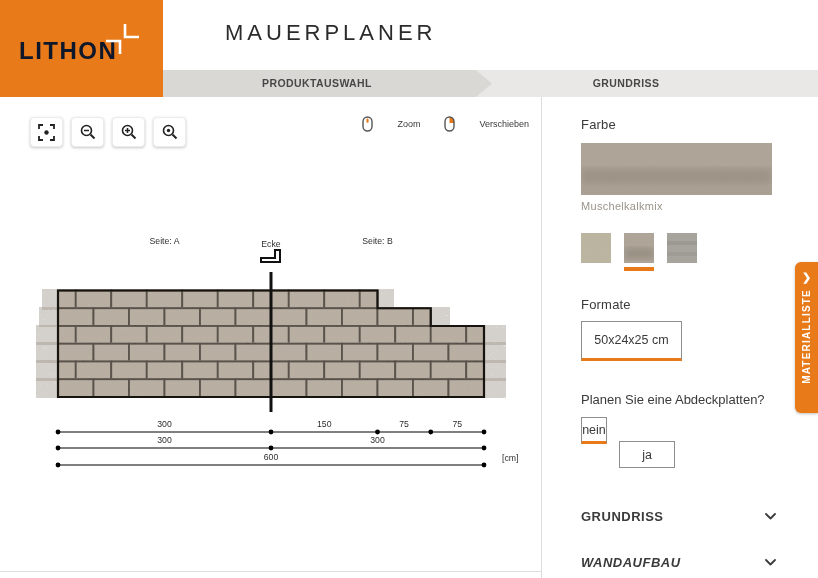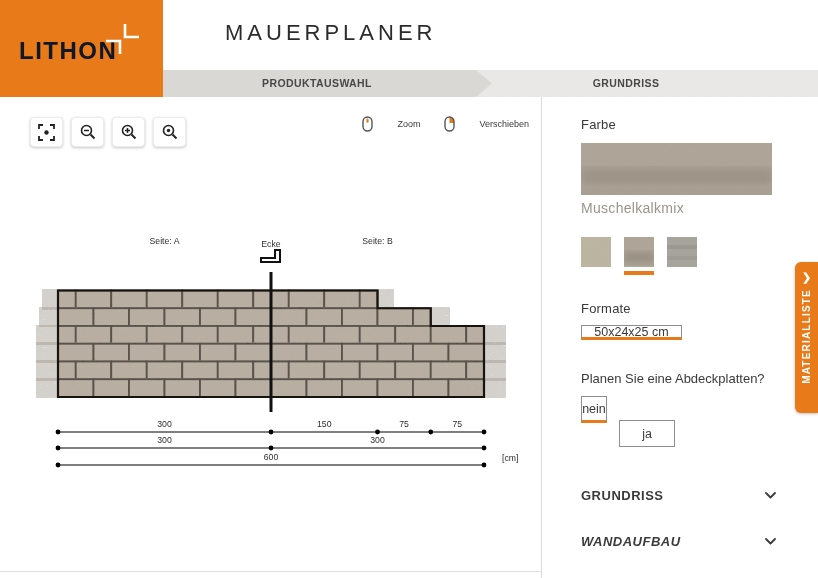--- a/index.html
+++ b/index.html
@@ -26,27 +26,27 @@
   .toolbar{position:absolute;left:30px;top:20px;display:flex;gap:8px;z-index:3;}
   .tbtn{width:31px;height:28px;background:#fff;border:1px solid #ececec;border-radius:4px;
     box-shadow:0 1px 3px rgba(0,0,0,.22);display:flex;align-items:center;justify-content:center;cursor:pointer;}
   .legend{position:absolute;right:12px;top:19px;display:flex;align-items:center;gap:24px;z-index:3;}
   .legend .lbl{font-size:9px;color:#3a3a3a;}
   .legend .mouse{display:block;}
   
   .sidebar{position:absolute;left:542px;top:97px;right:0;bottom:0;background:#fff;padding:20px 42px 0 39px;box-sizing:border-box;}
   .sb-h{font-size:13px;color:#3a3a3a;letter-spacing:.2px;}
   .texture{margin-top:11px;width:191px;height:52px;display:block;}
-  .tex-name{margin-top:5px;font-size:14px;color:#9a948b;letter-spacing:.3px;}
+  .tex-name{margin-top:5px;font-size:11px;color:#9a948b;letter-spacing:.3px;}
   .swatches{margin-top:21px;display:flex;gap:13px;}
   .swatch{width:30px;height:30px;cursor:pointer;display:block;}
   .swatch-wrap{height:34px;}
   .swatch-wrap.sel{border-bottom:4px solid #e87a19;}
   .formate-h{margin-top:26px;}
-  .format-btn{margin-top:9px;width:101px;height:15px;box-sizing:border-box;border:1px solid #8e8e8e;
+  .format-btn{margin-top:9px;width:101px;height:40px;box-sizing:border-box;border:1px solid #8e8e8e;
     border-bottom:3px solid #e87a19;background:#fff;display:flex;align-items:center;justify-content:center;
     font-size:12.5px;color:#3a3a3a;cursor:pointer;}
   .question{margin-top:31px;font-size:13px;color:#3a3a3a;}
   .optrow{margin-top:10px;display:flex;gap:12px;}
   .opt{box-sizing:border-box;border:1px solid #8e8e8e;background:#fff;display:flex;align-items:center;
     justify-content:center;font-size:12.5px;color:#3a3a3a;cursor:pointer;height:27px;}
   .opt.nein{width:26px;border-bottom:3px solid #e87a19;}
   .opt.ja{width:56px;margin-top:24px;}
   .sectionrow{margin-top:0;display:flex;align-items:center;justify-content:space-between;
     font-size:13px;font-weight:bold;color:#3b3b3b;letter-spacing:.5px;cursor:pointer;height:20px;}

